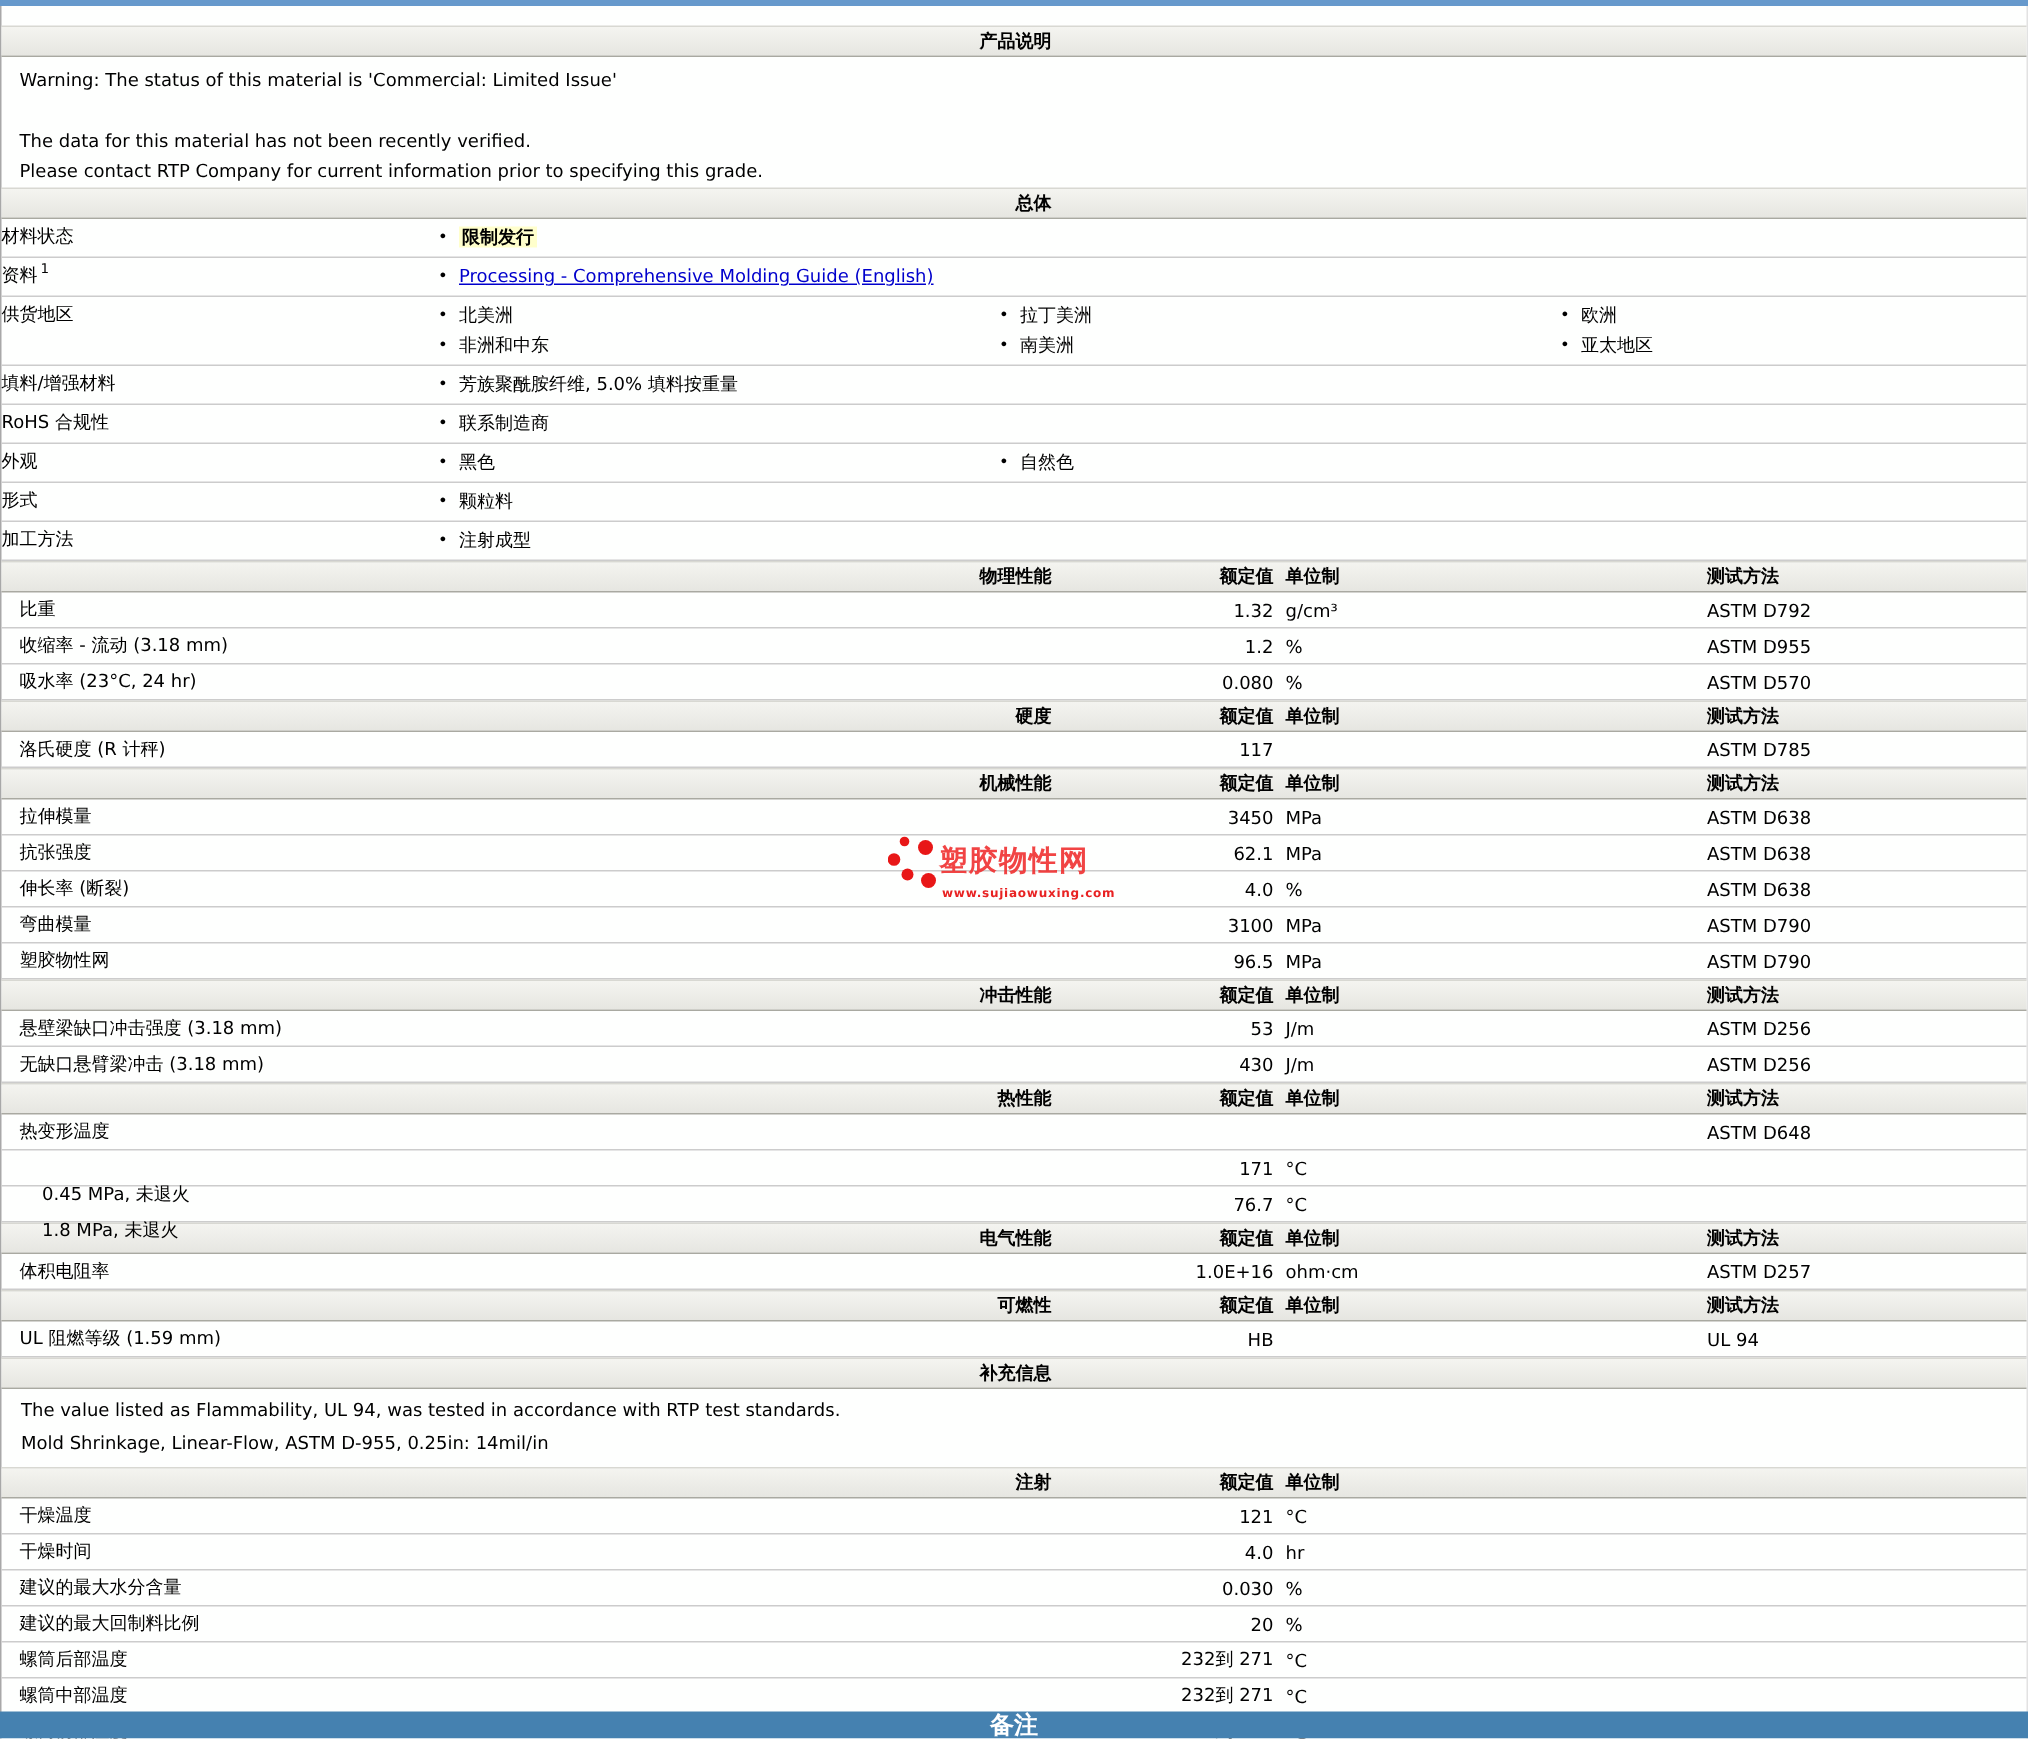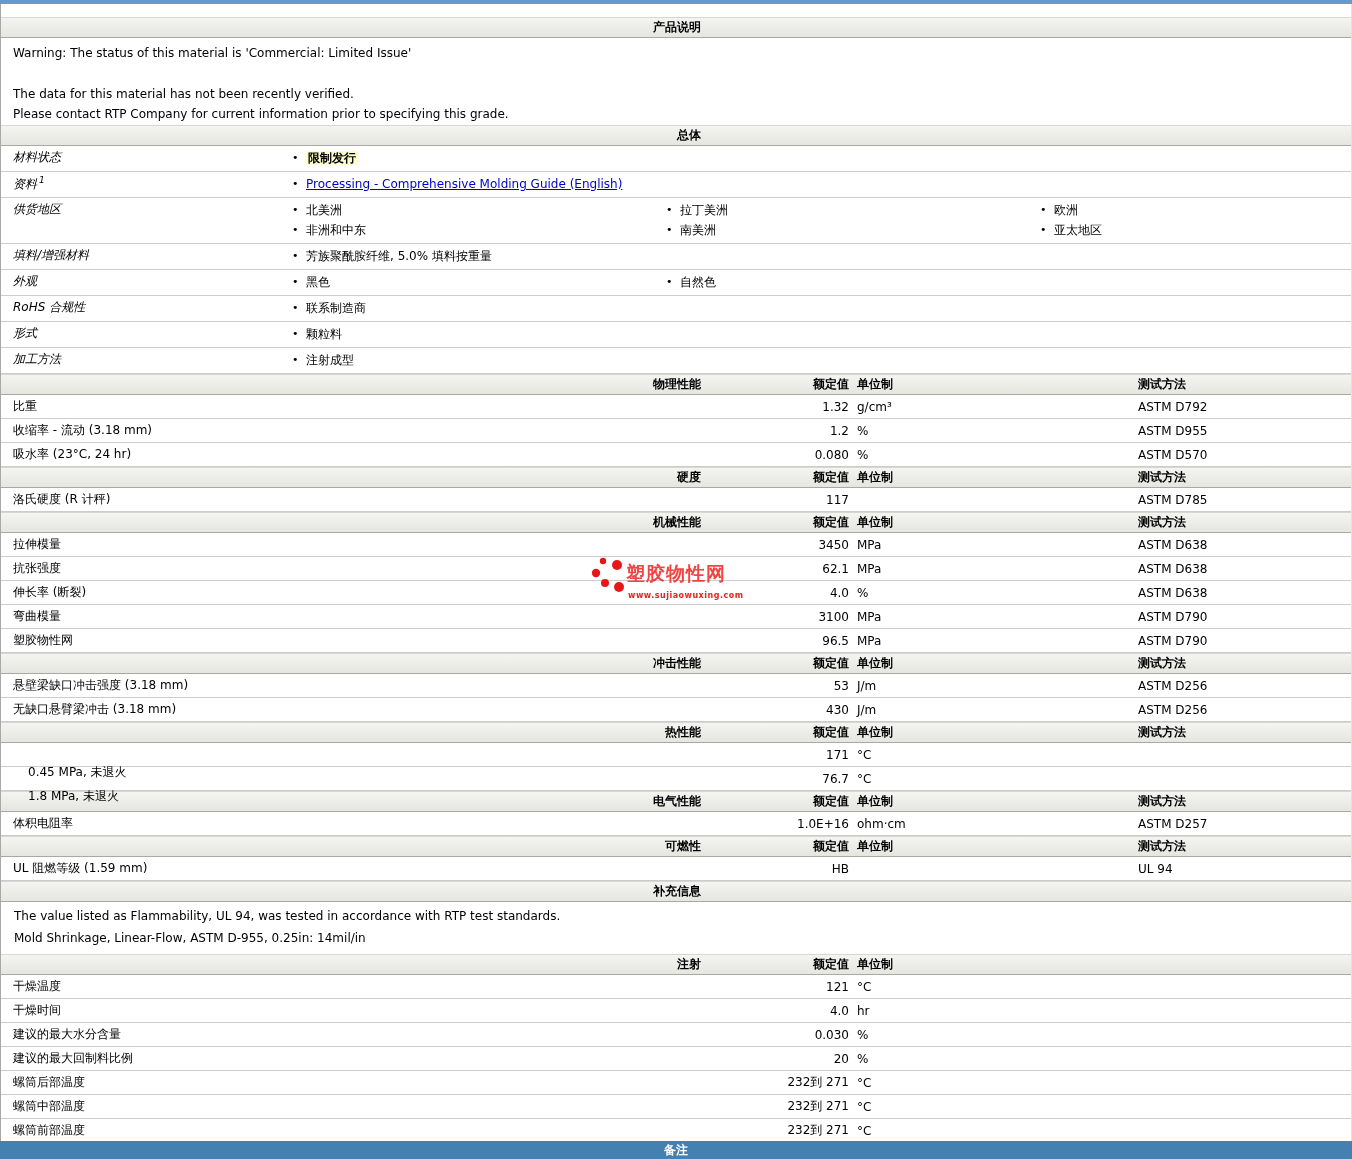--- a/index.html
+++ b/index.html
@@ -24,40 +24,40 @@
   .hdr-label{flex:0 0 700px;padding-left:10px;box-sizing:border-box;white-space:nowrap;text-align:right;}
   
   .col-label{flex:0 0 700px;padding-left:12px;box-sizing:border-box;white-space:nowrap;}
   .col-label.indent{padding-left:27px;margin-top:36px;}
   .col-val{flex:0 0 148px;text-align:right;white-space:nowrap;}
   .col-unit{flex:0 0 130px;padding-left:8px;box-sizing:border-box;white-space:nowrap;}
   .col-test{flex:0 0 auto;margin-left:159px;white-space:nowrap;}
   .prop-row{display:flex;align-items:center;height:23px;border-bottom:1px solid #cccccc;}
   
   .info-row{display:flex;border-bottom:1px solid #cccccc;padding:2px 0 3px;min-height:17px;}
-  .info-label{flex:0 0 285px;padding-left:12px;box-sizing:border-box;padding-top:1px;white-space:nowrap;font-style:italic;}
+  .info-label{flex:0 0 285px;box-sizing:border-box;padding-top:1px;white-space:nowrap;}
   .info-cols{display:flex;flex:1 1 auto;}
   .info-col{flex:0 0 374px;}
   .bullet-line{line-height:20px;white-space:nowrap;}
   .bullet{display:inline-block;width:8px;margin:0 6px 0 6px;font-size:11px;vertical-align:1px;}
   .hl{background:#ffffcc;font-weight:bold;padding:0 2px;}
   a.doc-link{color:#0000cc;text-decoration:underline;cursor:pointer;}
   sup{font-size:9px;margin-left:2px;}
   
   .warn{padding:0 0 4px 12px;}
   .warn p{margin:0;line-height:14px;white-space:nowrap;}
   .warn .gap-first{margin-top:8px;}
   .warn .gap-lg{margin-top:27px;}
   .warn .gap-sm{margin-top:6px;}
   .text-block{padding:2px 0 6px;}
   .text-line{padding:4px 0 2px 13px;line-height:16px;white-space:nowrap;}
   
   .footer-bar{
     position:absolute;left:0;right:0;bottom:0;height:18px;line-height:18px;
-    background:#4581b0;color:#ffffff;font-weight:bold;text-align:center;font-size:12px;
+    background:#4581b0;color:#ffffff;font-weight:bold;text-align:center;font-size:16px;
   }
   
   .watermark{
     position:absolute;left:592px;top:556px;width:140px;z-index:5;pointer-events:none;
     color:#ee2222;
   }
   .wm-row{display:flex;align-items:center;}
   .wm-name{font-size:19px;font-weight:bold;letter-spacing:1px;color:#f03030;opacity:0.9;}
   .wm-url{font-size:8px;font-weight:bold;color:#e82222;margin-left:36px;margin-top:-1px;letter-spacing:0.5px;}
 </style>
@@ -118,35 +118,35 @@
       </div>
       <div class="info-row">
         <div class="info-label">填料/增强材料</div>
         <div class="info-cols">
           <div class="info-col">
             <div class="bullet-line"><span class="bullet">•</span><span>芳族聚酰胺纤维, 5.0% 填料按重量</span></div>
           </div>
         </div>
       </div>
       <div class="info-row">
+        <div class="info-label">RoHS 合规性</div>
+        <div class="info-cols">
+          <div class="info-col">
+            <div class="bullet-line"><span class="bullet">•</span><span>联系制造商</span></div>
+          </div>
+        </div>
+      </div>
+      <div class="info-row">
         <div class="info-label">外观</div>
         <div class="info-cols">
           <div class="info-col">
             <div class="bullet-line"><span class="bullet">•</span><span>黑色</span></div>
           </div>
           <div class="info-col">
             <div class="bullet-line"><span class="bullet">•</span><span>自然色</span></div>
-          </div>
-        </div>
-      </div>
-      <div class="info-row">
-        <div class="info-label">RoHS 合规性</div>
-        <div class="info-cols">
-          <div class="info-col">
-            <div class="bullet-line"><span class="bullet">•</span><span>联系制造商</span></div>
           </div>
         </div>
       </div>
       <div class="info-row">
         <div class="info-label">形式</div>
         <div class="info-cols">
           <div class="info-col">
             <div class="bullet-line"><span class="bullet">•</span><span>颗粒料</span></div>
           </div>
         </div>
@@ -247,20 +247,26 @@
         <div class="col-label">无缺口悬臂梁冲击  (3.18 mm)</div>
         <div class="col-val">430</div>
         <div class="col-unit">J/m</div>
         <div class="col-test">ASTM D256</div>
       </div>
       <div class="sec-header">
         <span class="hdr-label">热性能</span>
         <span class="col-val">额定值</span>
         <span class="col-unit">单位制</span>
         <span class="col-test">测试方法</span>
+      </div>
+      <div class="prop-row">
+        <div class="col-label">热变形温度</div>
+        <div class="col-val"></div>
+        <div class="col-unit"></div>
+        <div class="col-test">ASTM D648</div>
       </div>
       <div class="prop-row">
         <div class="col-label indent">0.45 MPa, 未退火</div>
         <div class="col-val">171</div>
         <div class="col-unit">°C</div>
         <div class="col-test"></div>
       </div>
       <div class="prop-row">
         <div class="col-label indent">1.8 MPa, 未退火</div>
         <div class="col-val">76.7</div>

